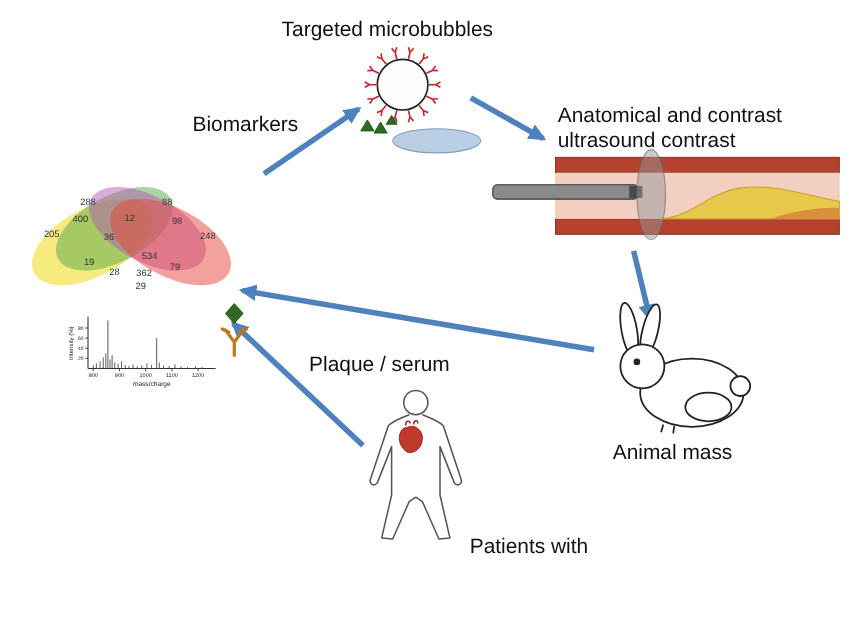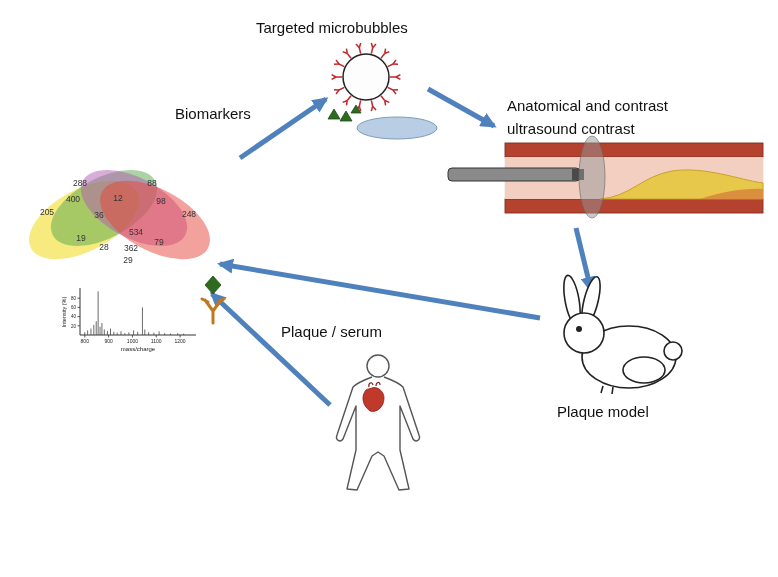--- a/index.html
+++ b/index.html
@@ -1,19 +1,19 @@
 <!DOCTYPE html>
 <html><head>
 <meta charset="utf-8">
 <style>
   html,body{margin:0;padding:0;background:#fff;}
   #canvas{position:relative;width:778px;height:577px;background:#fff;overflow:hidden;
           font-family:"Liberation Sans",sans-serif;}
   svg.layer{position:absolute;left:0;top:0;}
-  .label{position:absolute;font-family:"Liberation Sans",sans-serif;font-size:15px;
+  .label{position:absolute;font-family:"Liberation Sans",sans-serif;font-size:19px;
          color:#111;white-space:nowrap;line-height:23px;}
 </style>
 </head>
 <body>
 
 <div id="canvas">
 
   <svg class="layer" width="778" height="577" viewBox="0 0 778 577">
     <defs>
       <marker id="arrowhead" markerWidth="17" markerHeight="15" refX="13" refY="7.5" orient="auto" markerUnits="userSpaceOnUse">
@@ -207,20 +207,21 @@
 
   <div class="label" style="left:256px;top:16px;">Targeted microbubbles</div>
 
   <div class="label" style="left:175px;top:102px;">Biomarkers</div>
 
   <div class="label" style="left:507px;top:82px;margin-top:12px;">
     <div>Anatomical and contrast</div>
     <div>ultrasound contrast</div>
   </div>
 
-  <div class="label" style="left:557px;top:400px;">Plaque model</div>
+  <div class="label" style="left:557px;top:400px;">Animal mass</div>
 
   <div class="label" style="left:264px;top:320px;margin-left:17px;">Plaque / serum</div>
 
   <div class="label" style="left:427px;top:486px;">
+    <div>Patients with</div>
   </div>
 
 </div>
 
 </body></html>

